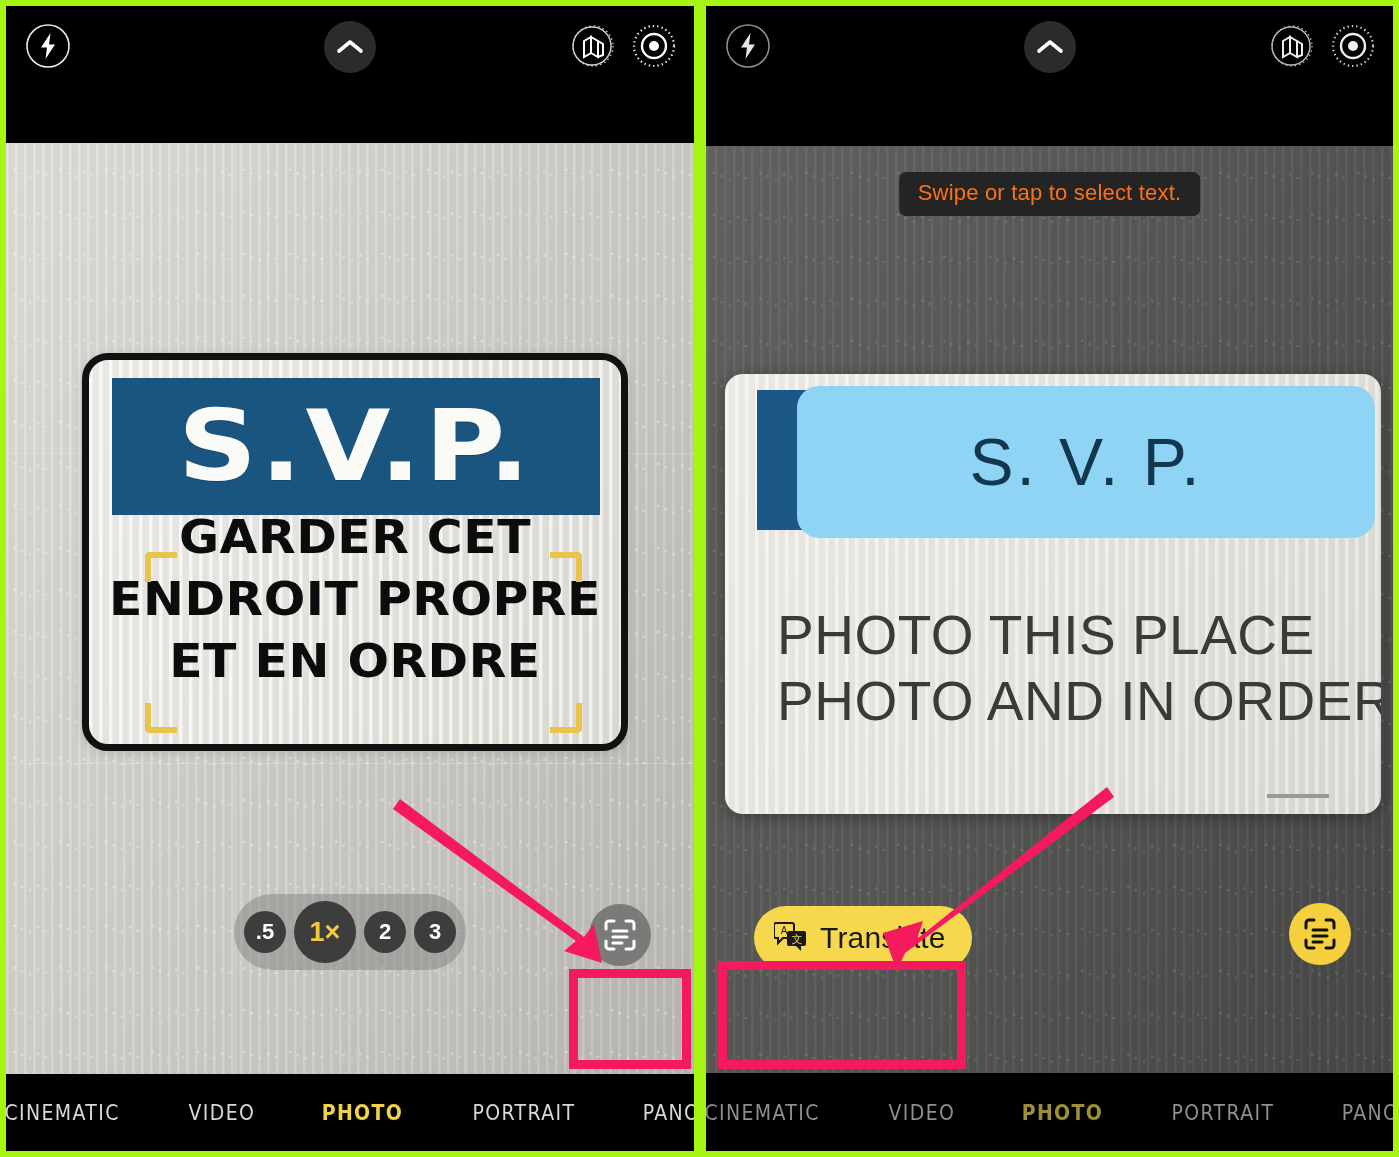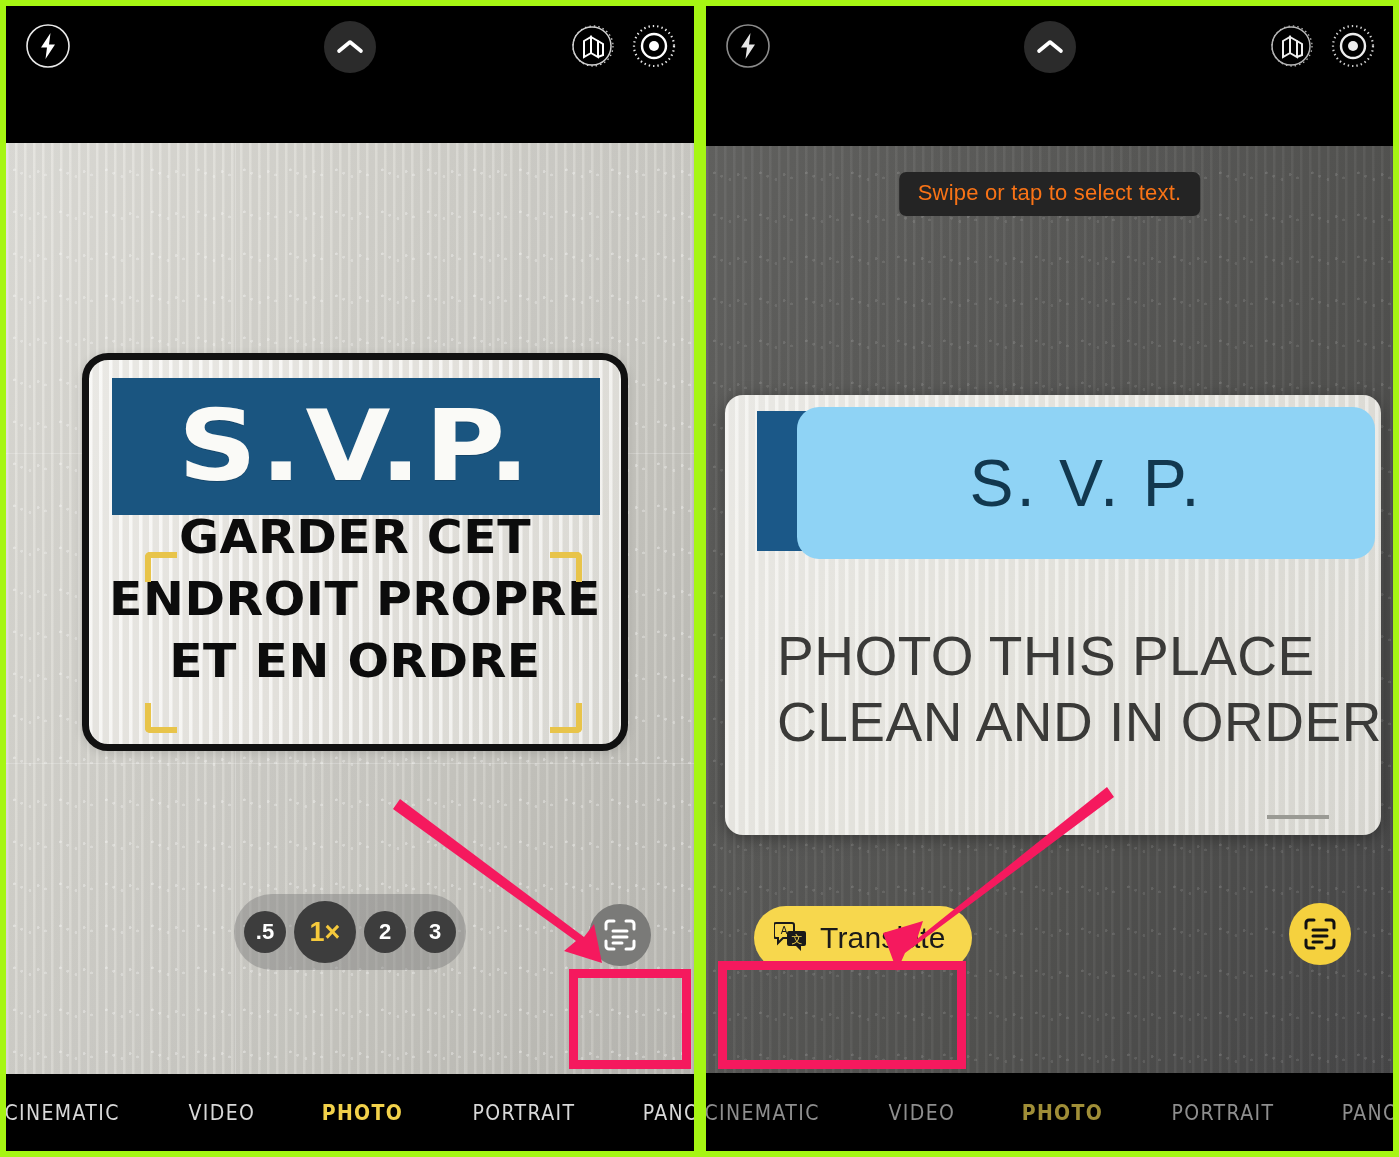--- a/index.html
+++ b/index.html
@@ -137,21 +137,20 @@
     left: 19px; top: 228px;
     width: 656px; height: 440px;
     border-radius: 18px;
     background:
       repeating-linear-gradient(90deg,
         rgba(255,255,255,0.30) 0px, rgba(255,255,255,0.30) 3px,
         rgba(0,0,0,0.035) 4px, rgba(0,0,0,0.035) 10px),
       linear-gradient(120deg, #f1f0ec 0%, #eae9e3 48%, #dddcd6 100%);
     box-shadow: 0 3px 16px rgba(0,0,0,.35);
     overflow: hidden;
-    margin-top: 21px;
   }
   .sign-r-banner {
     position: absolute; left: 32px; top: 16px; right: 28px;
     height: 140px;
     background: #1b5888;
   }
   .tr-chip {
     position: absolute;
     left: 72px; top: 12px; right: 6px;
     height: 152px;
@@ -409,21 +408,21 @@
 
       <div class="tooltip">Swipe or tap to select text.</div>
 
       <div class="sign-r">
         <div class="sign-r-banner"></div>
         <div class="tr-chip">
           <span class="tr-chip-text">S. V. P.</span>
         </div>
         <div class="sign-r-body">
           <div>PHOTO THIS PLACE</div>
-          <div>CLEAN AND IN ORDER</div>
+          <div>PHOTO AND IN ORDER</div>
         </div>
         <div class="sign-r-mark"></div>
       </div>
 
       <svg class="arrow-svg" style="left:155px; top:635px;" width="260" height="195" viewBox="0 0 260 195">
         <path d="M246 6 L56 158 L62 140 L22 152 L36 190 L44 172 L253 16 Z" fill="#f5195e"></path>
       </svg>
 
       <div class="translate-btn">
         <span>

